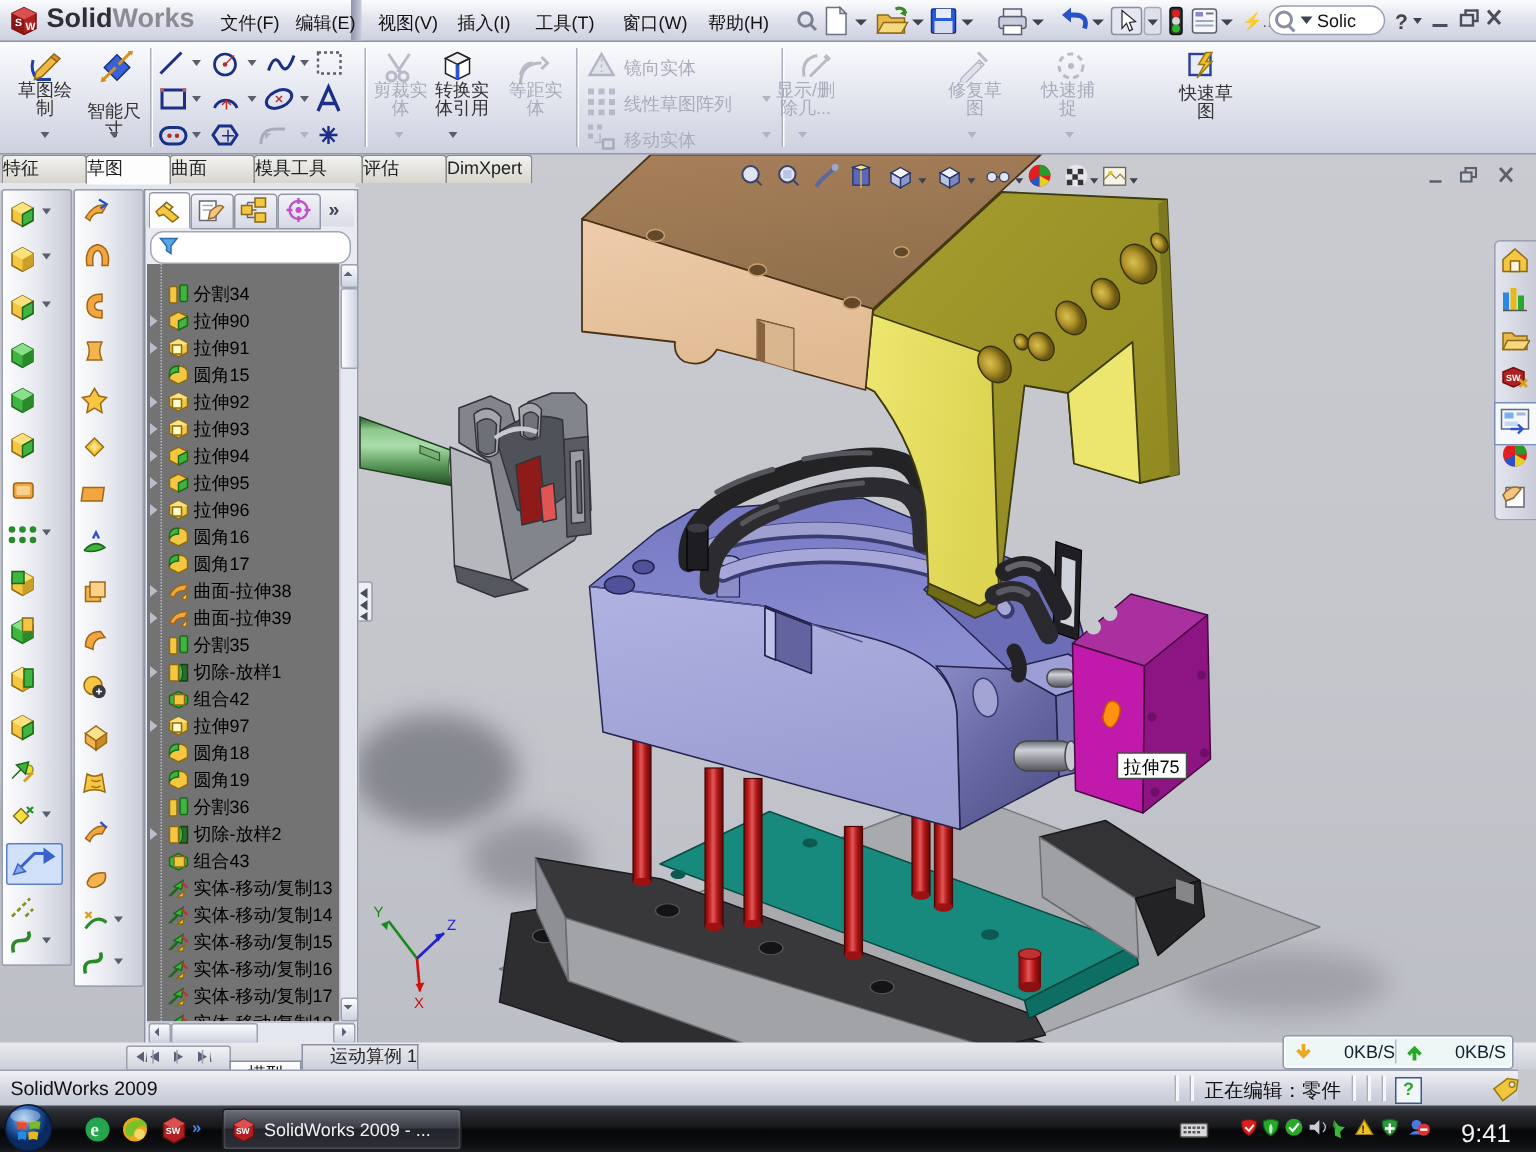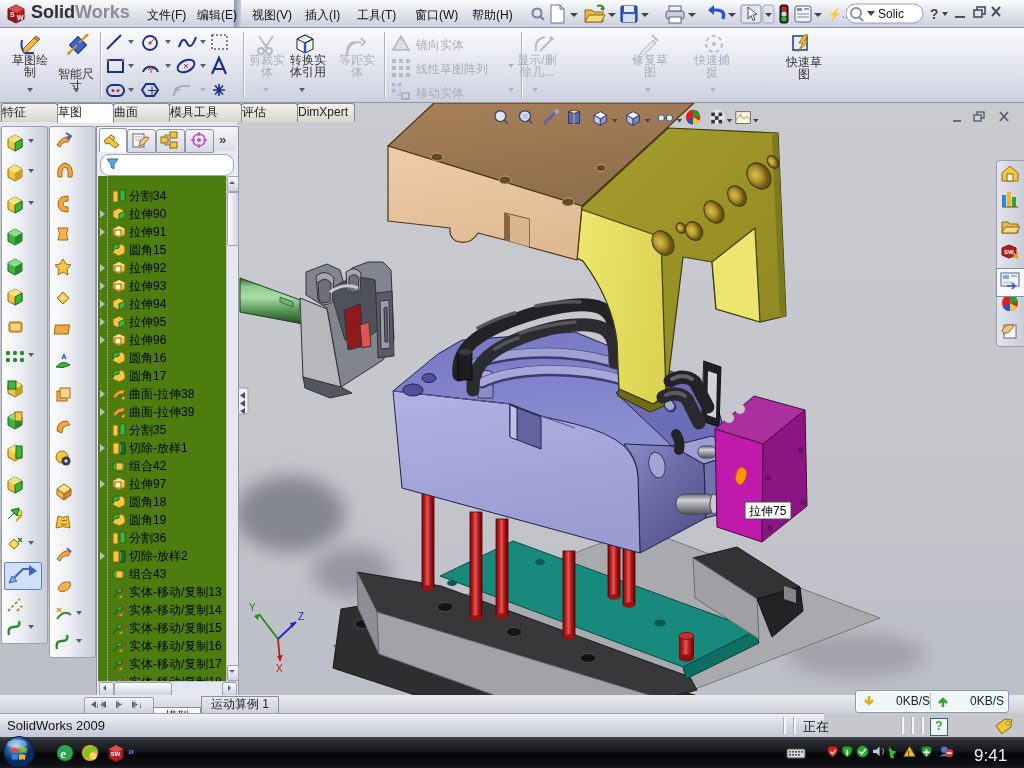--- a/index.html
+++ b/index.html
@@ -14,21 +14,21 @@
 .caret{position:absolute;width:0;height:0;border-left:3px solid transparent;border-right:3px solid transparent;border-top:4px solid #5a5f6e}
 .caretg{border-top-color:#b0b4c0}
 #tabrow{left:0;top:103px;width:353px;height:19px}
 .ctab{position:absolute;top:0;height:18px;background:linear-gradient(#f2f2f0,#d8d5cd);border:1px solid #8a8a8a;border-bottom:none;font-size:12px;color:#222;line-height:17px;border-radius:3px 3px 0 0}
 .ctab.act{background:#fdfdfd;height:19px;z-index:3}
 #viewport{left:0;top:103px;width:1024px;height:596px;background:linear-gradient(#cacbd1,#c4c6cc 55%,#bcbfc5)}
 #leftcol1{left:1px;top:126px;width:45px;height:516px;background:linear-gradient(90deg,#fdfdfe,#e8eaf0 50%,#c9ccd8);border:1px solid #9ba0b0;border-radius:2px}
 #leftcol2{left:49px;top:126px;width:45px;height:530px;background:linear-gradient(90deg,#fdfdfe,#e8eaf0 50%,#c9ccd8);border:1px solid #9ba0b0;border-radius:2px}
 #treepanel{left:96px;top:126px;width:141px;height:569px;background:#e9ebf2;border:1px solid #8e93a4}
 #bottomrow{left:0;top:695px;width:1024px;height:18px;background:linear-gradient(#e9eaee,#cdd0d9)}
-#statusbar{left:0;top:713px;width:824px;height:24px;background:linear-gradient(#f0f1f5,#d5d8e2 50%,#c3c7d4);border-top:1px solid #9aa0ae}
+#statusbar{left:0;top:713px;width:1012px;height:24px;background:linear-gradient(#f0f1f5,#d5d8e2 50%,#c3c7d4);border-top:1px solid #9aa0ae}
 #taskbar{left:0;top:737px;width:1024px;height:31px;background:linear-gradient(#454850 0%,#2a2c31 12%,#17181c 45%,#060608 55%,#101114 90%,#1c1e24)}
 .tbtn{position:absolute;top:2px;height:26px;border-radius:3px;font-size:12px;color:#f2f2f2;line-height:26px}
 .treetxt{position:absolute;left:31px;top:1px;font-size:12px;color:#000;white-space:nowrap}
 .trow{position:absolute;left:0;width:130px;height:18px}
 .exp{position:absolute;left:2px;top:5px;width:0;height:0;border-top:4px solid transparent;border-bottom:4px solid transparent;border-left:5px solid #b9bdc9}
 .ticon{position:absolute;left:14px;top:2px;width:14px;height:14px}
 </style>
 </head>
 <body>
 <div class="abs" id="viewport">
@@ -794,21 +794,21 @@
       <circle cx="10" cy="9" r="2" fill="#c050c8"></circle>
       <path d="M10,1 v4 M10,13 v4 M2,9 h4 M14,9 h4" stroke="#c050c8" stroke-width="1.6"></path>
     </svg>
  <div class="abs" style="left:122px;top:5px;font-size:13px;color:#445;font-weight:bold">»</div>
 
  <div class="abs" style="left:3px;top:27px;width:132px;height:20px;background:#fff;border:1px solid #a0a6b6;border-radius:9px"></div>
  <svg class="abs" style="left:8px;top:30px" width="16" height="14" viewBox="0 0 16 14">
       <path d="M2,2 h11 l-4,5 v5 l-3,-2 v-3 z" fill="#58a8e8" stroke="#2a6aa8"></path>
     </svg>
 
- <div class="abs" id="treearea" style="left:1px;top:49px;width:128px;height:505px;background:#4d7c0f;overflow:hidden">
+ <div class="abs" id="treearea" style="left:1px;top:49px;width:128px;height:505px;background:#737373;overflow:hidden">
   <div class="abs" style="left:9px;top:0;width:1px;height:505px;border-left:1px dotted #b8bcc8"></div>
   <svg width="0" height="0">
         <defs>
    <g id="i-split">
             <rect x="1" y="2" width="5" height="11" rx="1" fill="#f5c63f" stroke="#8a6a14"></rect>
             <rect x="8" y="1" width="5" height="11" rx="1" fill="#3fb53f" stroke="#1a6a1a"></rect>
           </g>
    <g id="i-ext">
             <polygon points="1,4 7,1 13,4 13,10 7,13 1,10" fill="#f5c63f" stroke="#8a6a14"></polygon>
             <polygon points="1,4 7,1 13,4 7,7" fill="#fbe27c"></polygon>
@@ -1055,21 +1055,21 @@
         <path d="M4,2 v7 M10,2 l-5,3.5 5,3.5z"></path>
         <path d="M12,2 v7 l-1,0z M20,2 l-6,3.5 6,3.5z"></path>
         <path d="M30,2 l6,3.5 -6,3.5z"></path>
         <path d="M46,2 l6,3.5 -6,3.5z M54,2 v7 h1z"></path>
       </g>
   <line x1="16" y1="1" x2="16" y2="10" stroke="#9aa0ae"></line>
       <line x1="32" y1="1" x2="32" y2="10" stroke="#9aa0ae"></line>
       <line x1="49" y1="1" x2="49" y2="10" stroke="#9aa0ae"></line>
  </svg>
  <div class="abs" style="left:153px;top:12px;width:46px;height:17px;background:linear-gradient(#fdfdfe,#e8eaf0);border:1px solid #8a90a0;border-bottom:none;font-size:12px;text-align:center;line-height:16px;color:#111">模型</div>
- <div class="abs" style="left:201px;top:1px;width:76px;height:16px;background:linear-gradient(#e8e9ee,#cdd0da);border:1px solid #8a90a0;border-bottom:none;font-size:12px;text-align:center;line-height:15px;color:#222">运动算例 1</div>
+ <div class="abs" style="left:201px;top:1px;width:76px;height:16px;background:linear-gradient(#e8e9ee,#cdd0da);border:1px solid #8a90a0;border-bottom:none;font-size:12px;text-align:right;line-height:15px;color:#222">运动算例 1</div>
 
  <div class="abs" style="left:855px;top:-5px;width:152px;height:21px;background:#eef6f6;border:1px solid #8a9aaa;border-radius:3px;box-shadow:0 0 0 1px #fff inset">
   <svg class="abs" style="left:6px;top:4px" width="14" height="13">
         <path d="M7,1 v7 M3,5 l4,4 4,-4" stroke="#e8a820" stroke-width="2.5" fill="none"></path>
       </svg>
   <span class="abs" style="left:40px;top:3px;font-size:12px;color:#102030">0KB/S</span>
   <div class="abs" style="left:74px;top:2px;width:1px;height:16px;background:#b0c0cc"></div>
   <svg class="abs" style="left:80px;top:4px" width="14" height="13">
         <path d="M7,12 v-7 M3,8 l4,-4 4,4" stroke="#28a828" stroke-width="2.5" fill="none"></path>
       </svg>
@@ -1115,20 +1115,28 @@
       <path d="M28,13 q-2,-7 6,-9 q7,-2 8,4 q-8,-2 -9,6 q-4,2 -5,-1" fill="#7ac22a"></path>
       <circle cx="37" cy="13" r="3.5" fill="#f6d868"></circle>
   <g transform="translate(51,1)">
         <polygon points="2,5 9,1 16,5 16,14 9,18 2,14" fill="#b02020" stroke="#701010"></polygon>
         <polygon points="2,5 9,1 16,5 9,9" fill="#d85050"></polygon>
         <text x="3.5" y="12" font-size="6" fill="#fff" font-weight="bold">SW</text>
       </g>
   <text x="72" y="12" font-size="11" font-weight="bold" fill="#4a8ae8">»</text>
  </svg>
 
+ <div class="tbtn" style="left:148px;width:158px;background:linear-gradient(#6a6e78,#3a3d45 45%,#23252b 50%,#2e3038);border:1px solid #1a1b1f;box-shadow:0 0 2px #888 inset">
+  <svg class="abs" style="left:5px;top:5px" width="17" height="17" viewBox="0 0 18 18">
+        <polygon points="2,5 9,1 16,5 16,13 9,17 2,13" fill="#b02020" stroke="#701010"></polygon>
+        <polygon points="2,5 9,1 16,5 9,9" fill="#d85050"></polygon>
+        <text x="3.5" y="12" font-size="6" fill="#fff" font-weight="bold">SW</text>
+      </svg>
+  <span style="margin-left:27px">SolidWorks 2009 - ...</span>
+ </div>
 
  <svg class="abs" style="left:786px;top:11px" width="22" height="12" viewBox="0 0 22 12">
       <rect x="1" y="1" width="18" height="9" rx="1" fill="#d8d8dc" stroke="#555"></rect>
       <g fill="#555">
         <rect x="3" y="3" width="2" height="1.6"></rect>
         <rect x="6" y="3" width="2" height="1.6"></rect>
         <rect x="9" y="3" width="2" height="1.6"></rect>
         <rect x="12" y="3" width="2" height="1.6"></rect>
         <rect x="15" y="3" width="2" height="1.6"></rect>
         <rect x="3" y="6" width="2" height="1.6"></rect>

